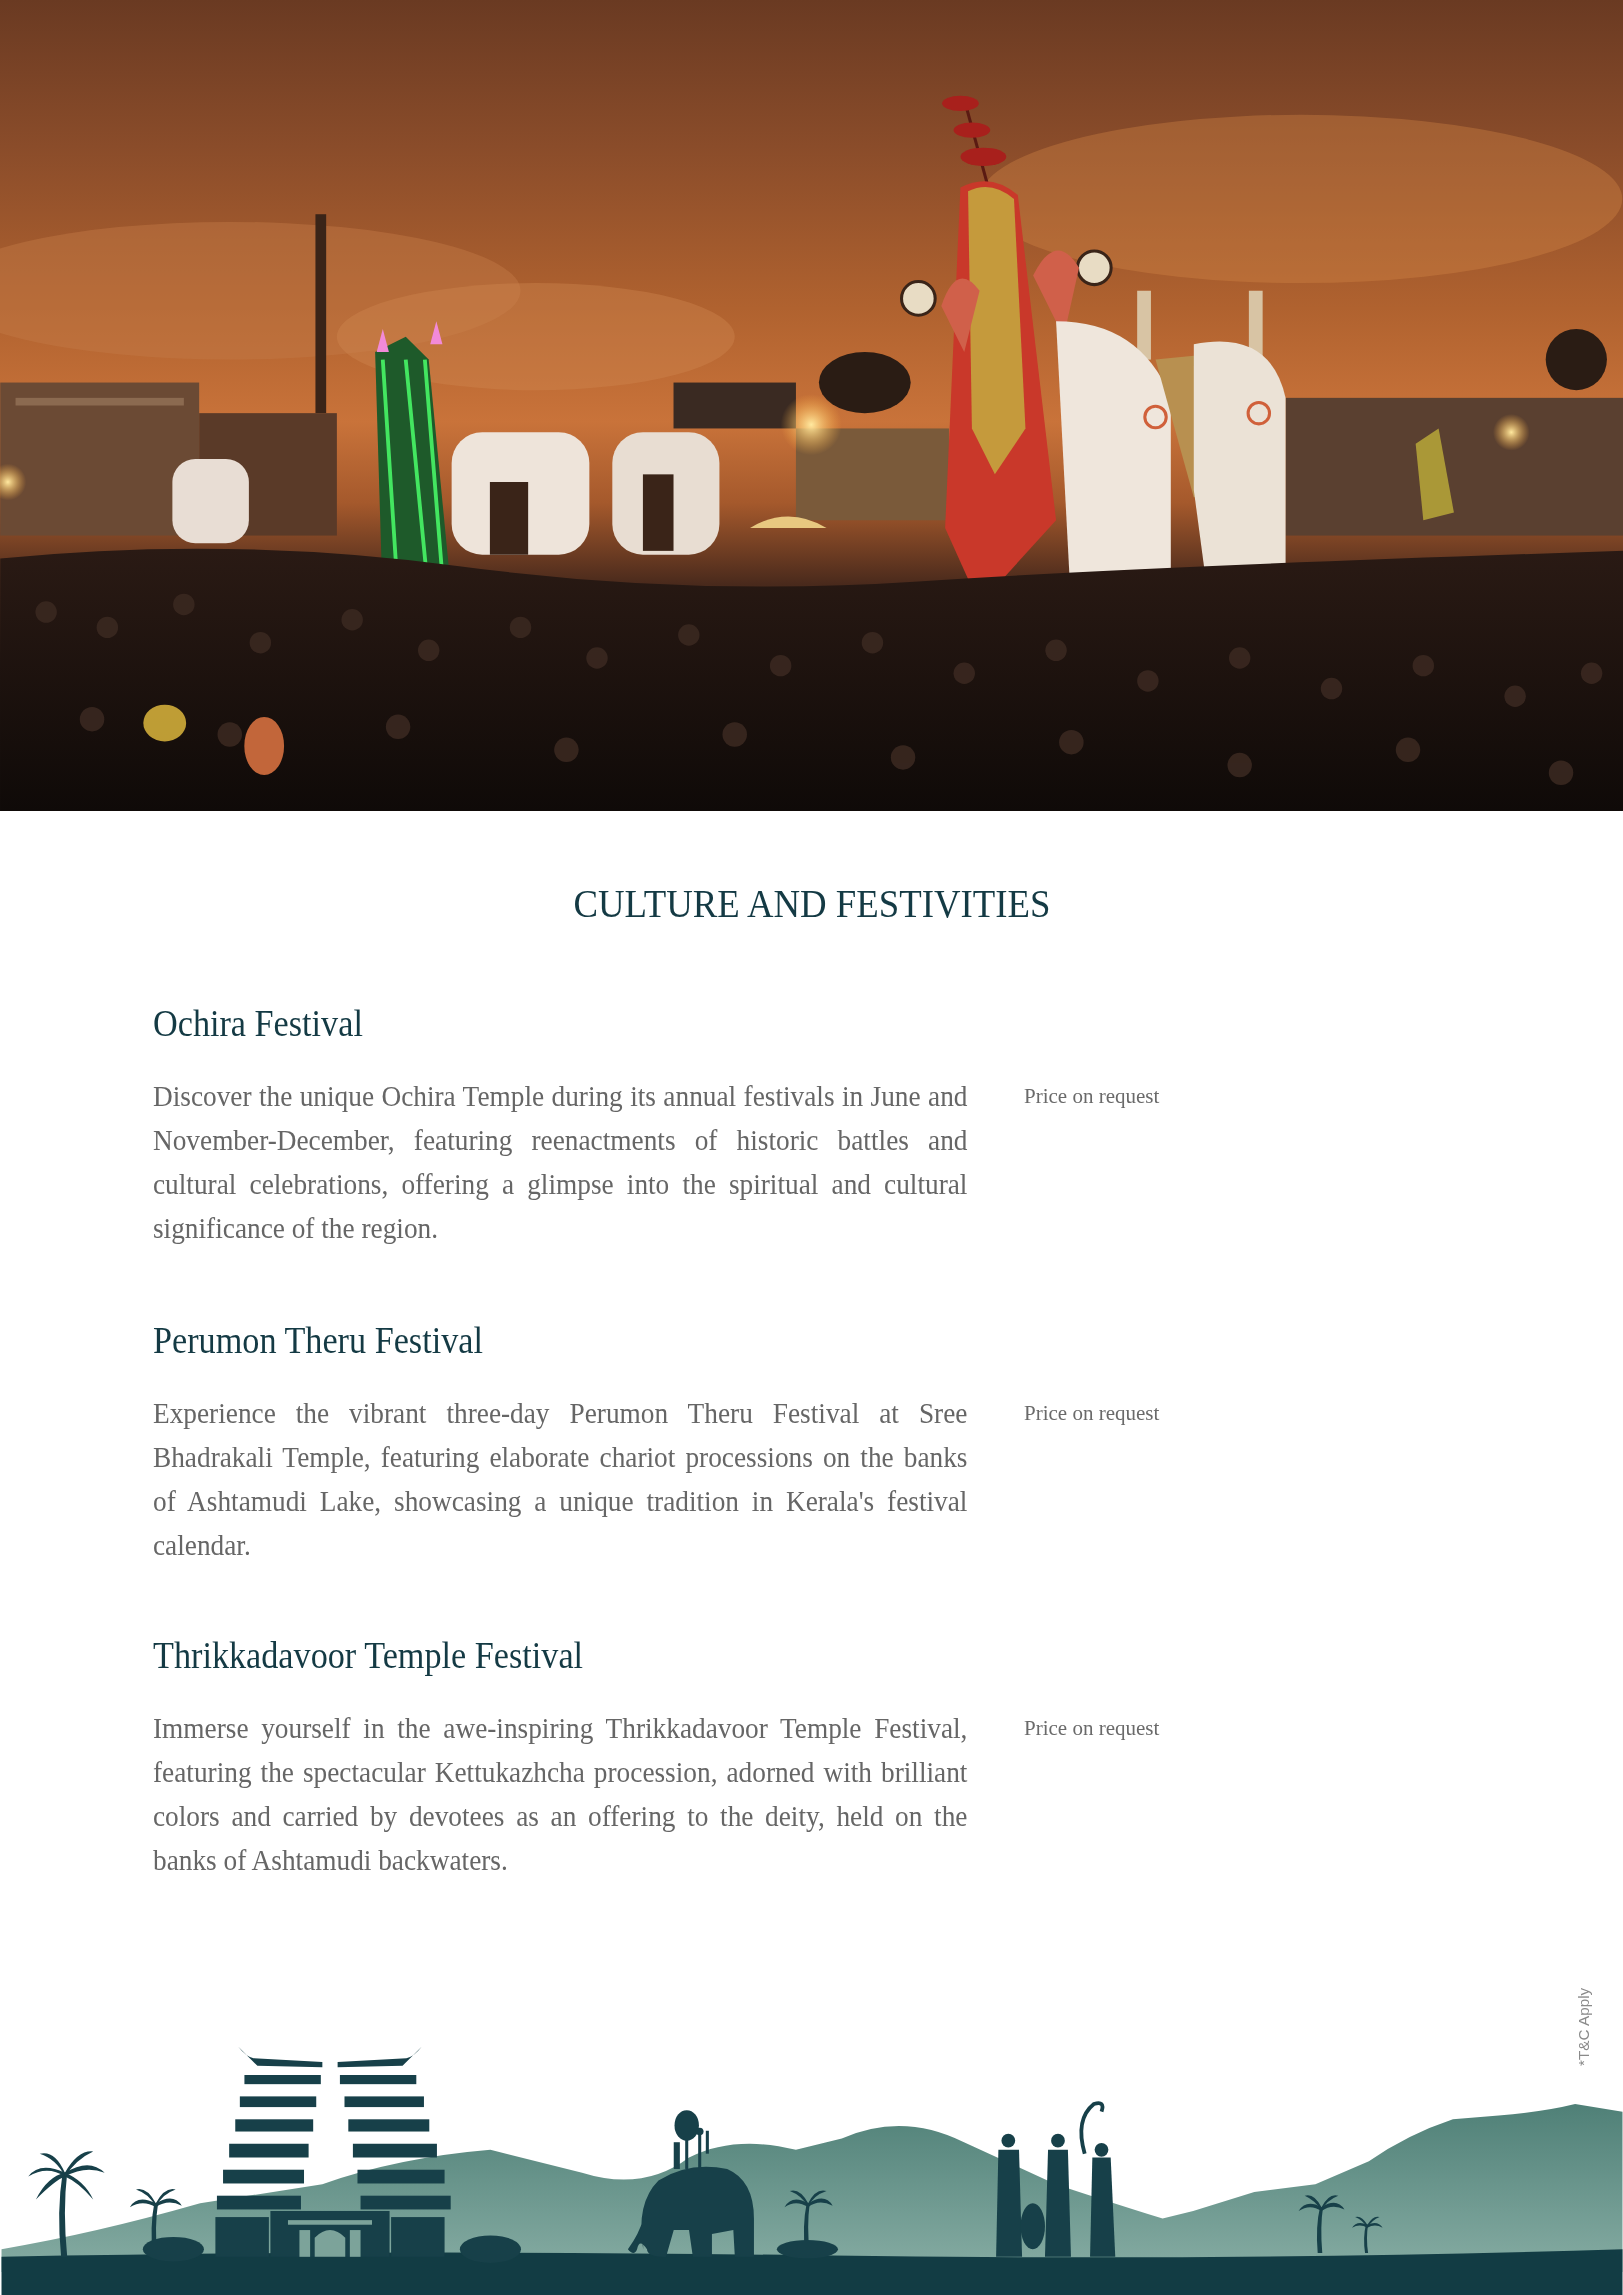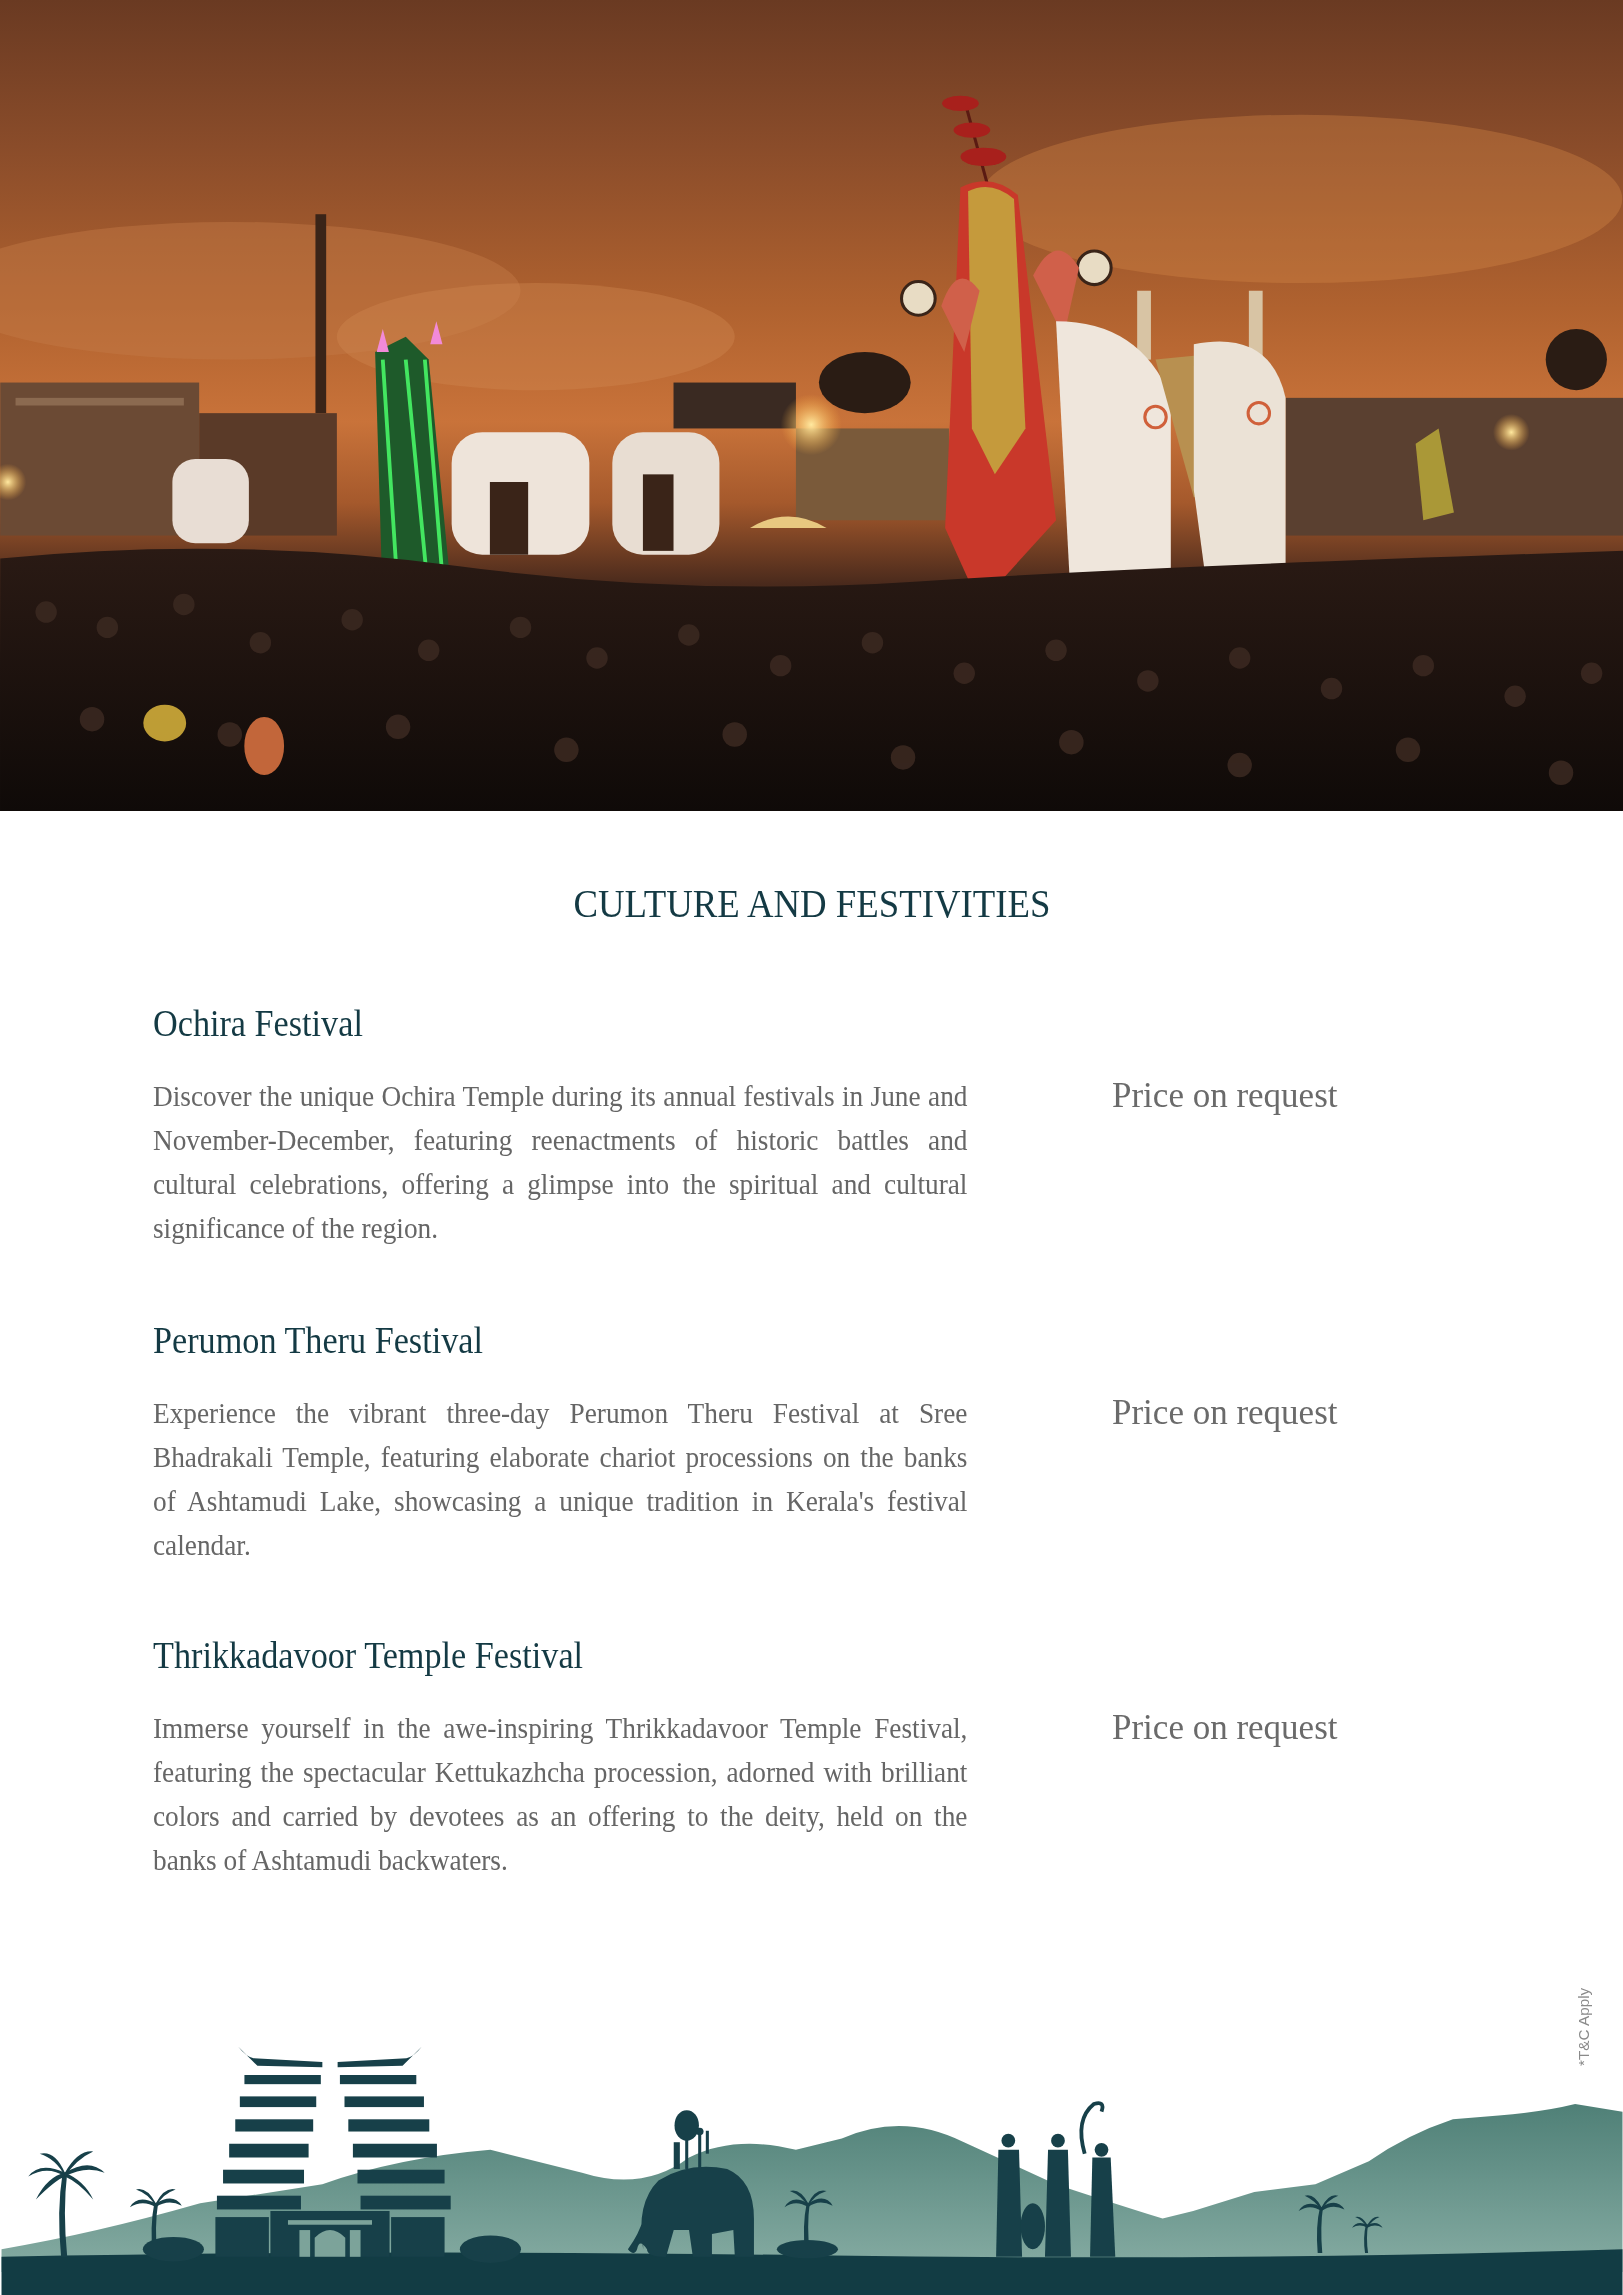--- a/index.html
+++ b/index.html
@@ -21,21 +21,21 @@
     .item { position: absolute; left: 153px; width: 1148px; }
     .item-name {
       position: absolute; left: 0; top: 0; font-size: 38px; color: #143a44; white-space: nowrap;
       transform: scaleX(0.9); transform-origin: left top;
     }
     .item-desc {
       position: absolute; left: 0; top: 73px; width: 895px; font-size: 30px; line-height: 44px;
       color: #666666; text-align: justify; transform: scaleX(0.91); transform-origin: left top;
     }
     .item-price {
-      position: absolute; left: 959px; top: 73px; font-size: 35px; line-height: 44px; color: #6a6a6a;
+      position: absolute; left: 871px; top: 73px; font-size: 21px; line-height: 44px; color: #6a6a6a;
       white-space: nowrap;
     }
     .tc {
       position: absolute; left: 1575px; top: 2066px; transform: rotate(-90deg); transform-origin: left top;
       font-family: "Liberation Sans", "DejaVu Sans", sans-serif; font-size: 15.3px; color: #8a8a8a;
       white-space: nowrap;
     }
     .footer { position: absolute; left: 0; top: 2020px; width: 1624px; height: 275px; }
   </style>
 </head>

